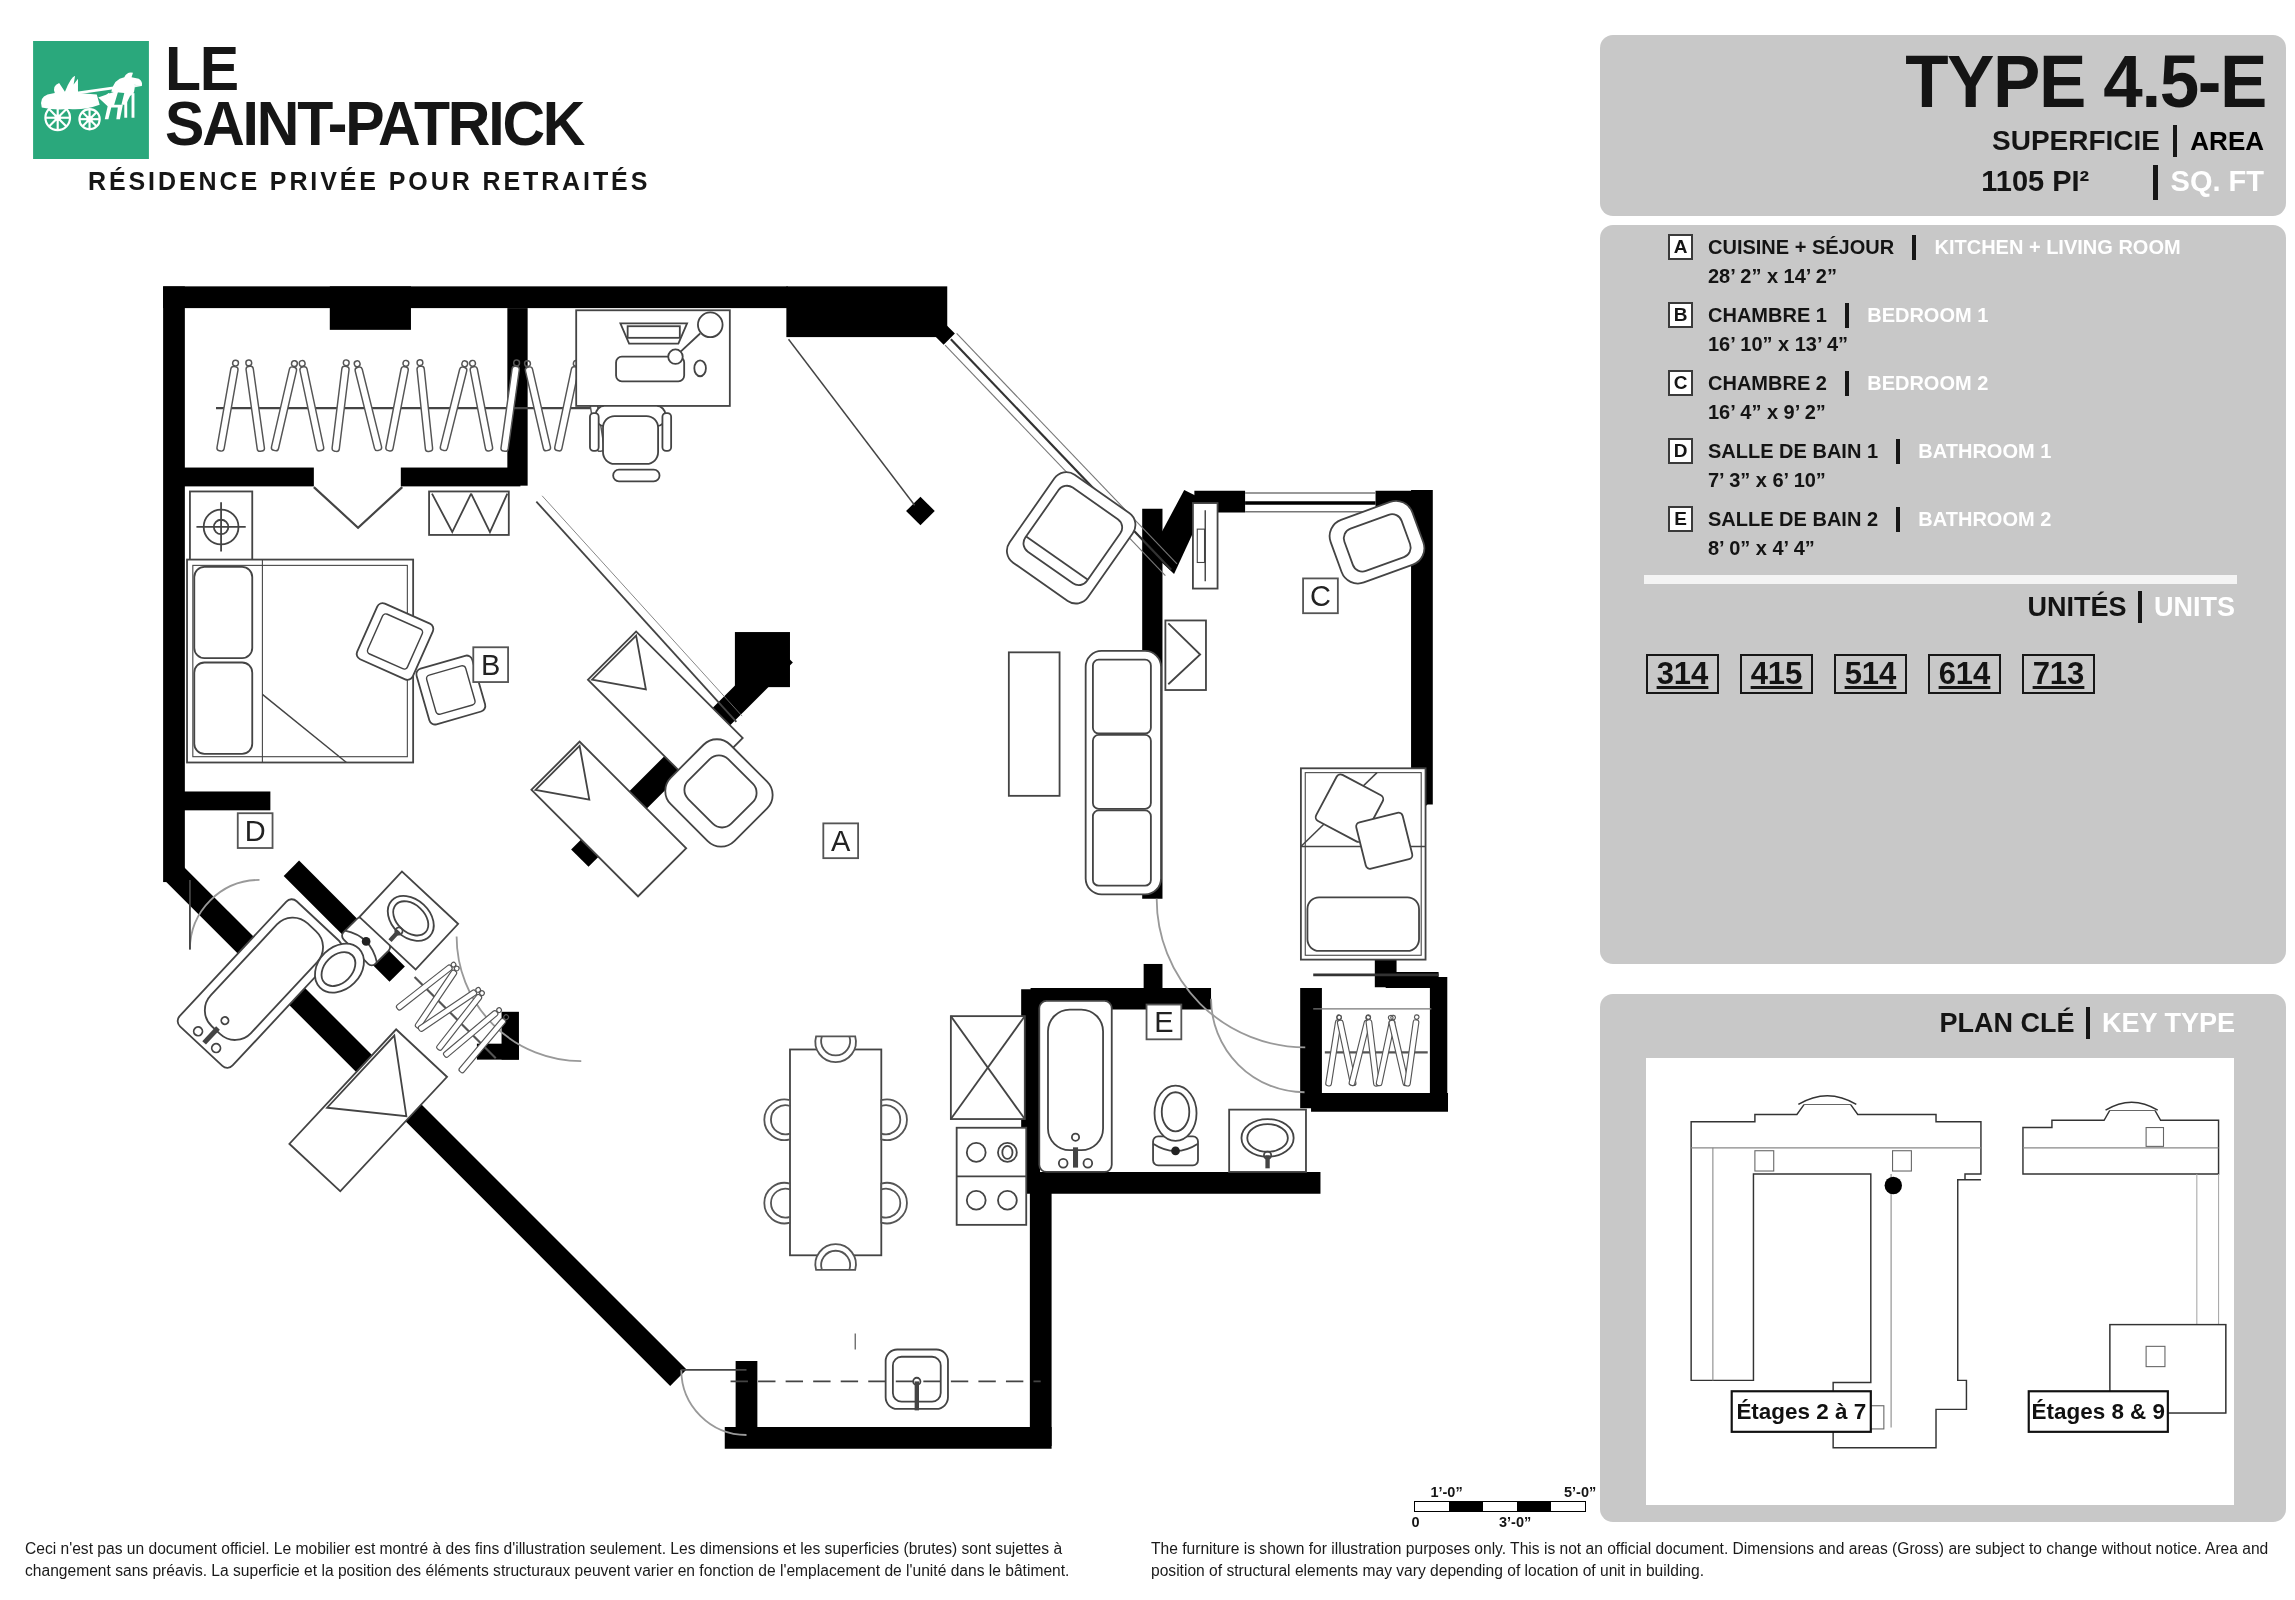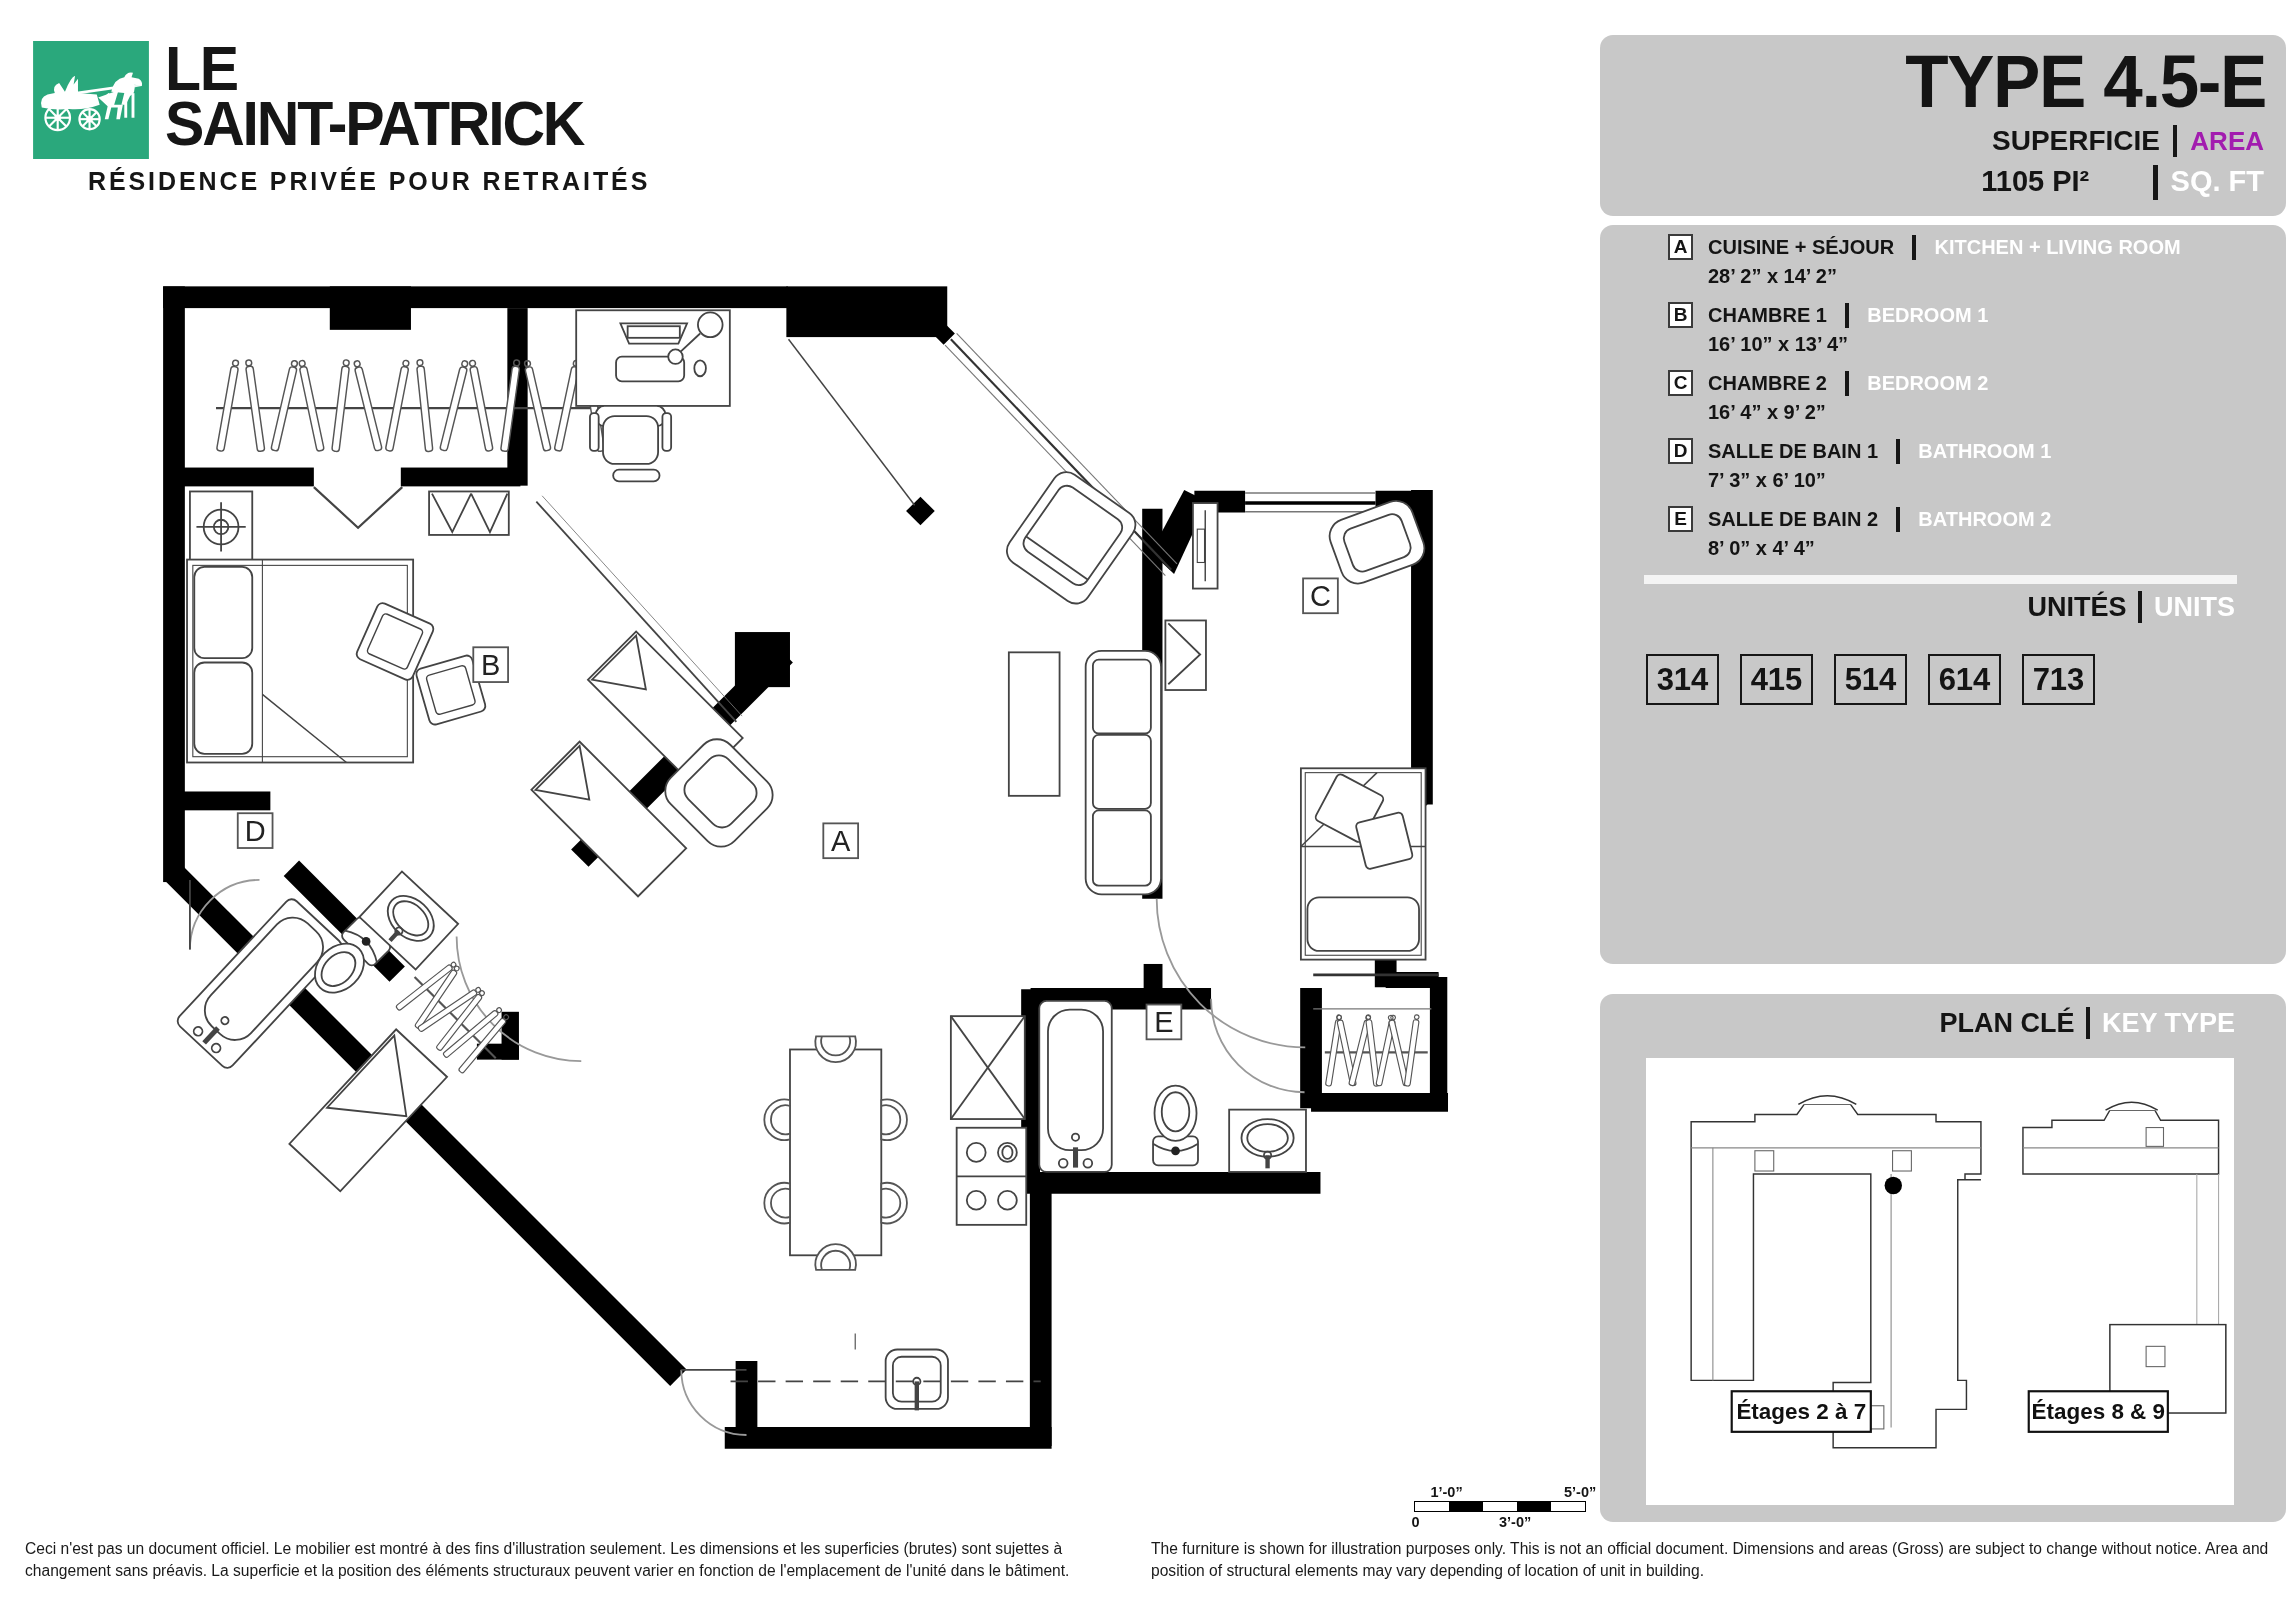--- a/index.html
+++ b/index.html
@@ -20,21 +20,21 @@
   #panel-title  { top:35px;   height:181px; }
   #panel-legend { top:225px;  height:739px; }
   #panel-key    { top:994px; height:528px; }
 
   .vbar { display:inline-block; width:4.3px; background:#161616; align-self:center; }
 
   .tp-title { position:absolute; right:20px; top:4.3px; font-size:71px; font-weight:bold;
               letter-spacing:-1.4px; color:#141414; transform:scaleY(1.04); transform-origin:top right;}
   .tp-line2 { position:absolute; right:22px; top:90px; display:flex; gap:13px; align-items:center; }
   .tp-line2 .fr { font-size:28px; font-weight:bold; color:#141414; }
-  .tp-line2 .en { font-size:26px; font-weight:bold; color:#a21caf; }
+  .tp-line2 .en { font-size:26px; font-weight:bold; color:#000000; }
   .tp-line2 .vbar { height:32px; }
   .tp-line3 { position:absolute; right:22px; top:130px; display:flex; gap:13px; align-items:flex-start; }
   .tp-line3 .val { font-size:29px; font-weight:bold; color:#141414; margin-right:51px;}
   .tp-line3 .en  { font-size:29px; font-weight:bold; color:#fff; }
   .tp-line3 .vbar { height:35px; }
 
   .legend { position:absolute; left:68px; top:8.7px; right:14.5px; }
   .leg-item { position:relative; margin-bottom:11px; min-height:57px; }
   .leg-letter { position:absolute; left:0; top:0; width:25px; height:26px; background:#fff;
                 border:2.2px solid #3a3a3a; color:#141414; font-size:19px; font-weight:bold;
@@ -44,22 +44,22 @@
   .leg-row .en { font-size:20px; font-weight:bold; color:#fff; white-space:nowrap;}
   .leg-row .vbar { height:25px; }
   .leg-dims { margin-left:40px; margin-top:3.6px; font-size:20px; font-weight:bold; color:#141414; }
 
   .divider { position:absolute; left:44px; top:350px; width:593px; height:9.4px; background:#f4f4f4; }
   .units-label { position:absolute; right:51px; top:366px; display:flex; gap:11.6px; align-items:center; }
   .units-label .fr { font-size:27px; font-weight:bold; color:#141414; }
   .units-label .en { font-size:27px; font-weight:bold; color:#fff; }
   .units-label .vbar { height:32px; }
   .unit-boxes { position:absolute; left:46px; top:429px; display:flex; gap:21px; }
-  .unit-box { width:73px; height:51px; border:2.9px solid #161616; display:flex; align-items:center;
-              justify-content:center; font-size:31px; font-weight:bold; color:#141414; }
+  .unit-box { width:73px; height:40px; border:2.9px solid #161616; display:flex; align-items:center;
+              justify-content:center; font-size:31px; font-weight:bold; color:#141414;text-decoration:underline; }
 
   .key-header { position:absolute; right:51px; top:13px; display:flex; gap:11.6px; align-items:flex-end; }
   .key-header .fr { font-size:27px; font-weight:bold; color:#141414; }
   .key-header .en { font-size:27px; font-weight:bold; color:#fff; }
   .key-header .vbar { height:32px; }
   .key-white { position:absolute; left:46px; top:64px; width:588px; height:447px; background:#fff; }
 
   
   .scalebar { position:absolute; left:1413px; top:1484px; width:181px; height:52px; font-weight:bold; }
   .sb-seg-row { position:absolute; left:1.4px; top:17.4px; display:flex; border:1.4px solid #000; }

